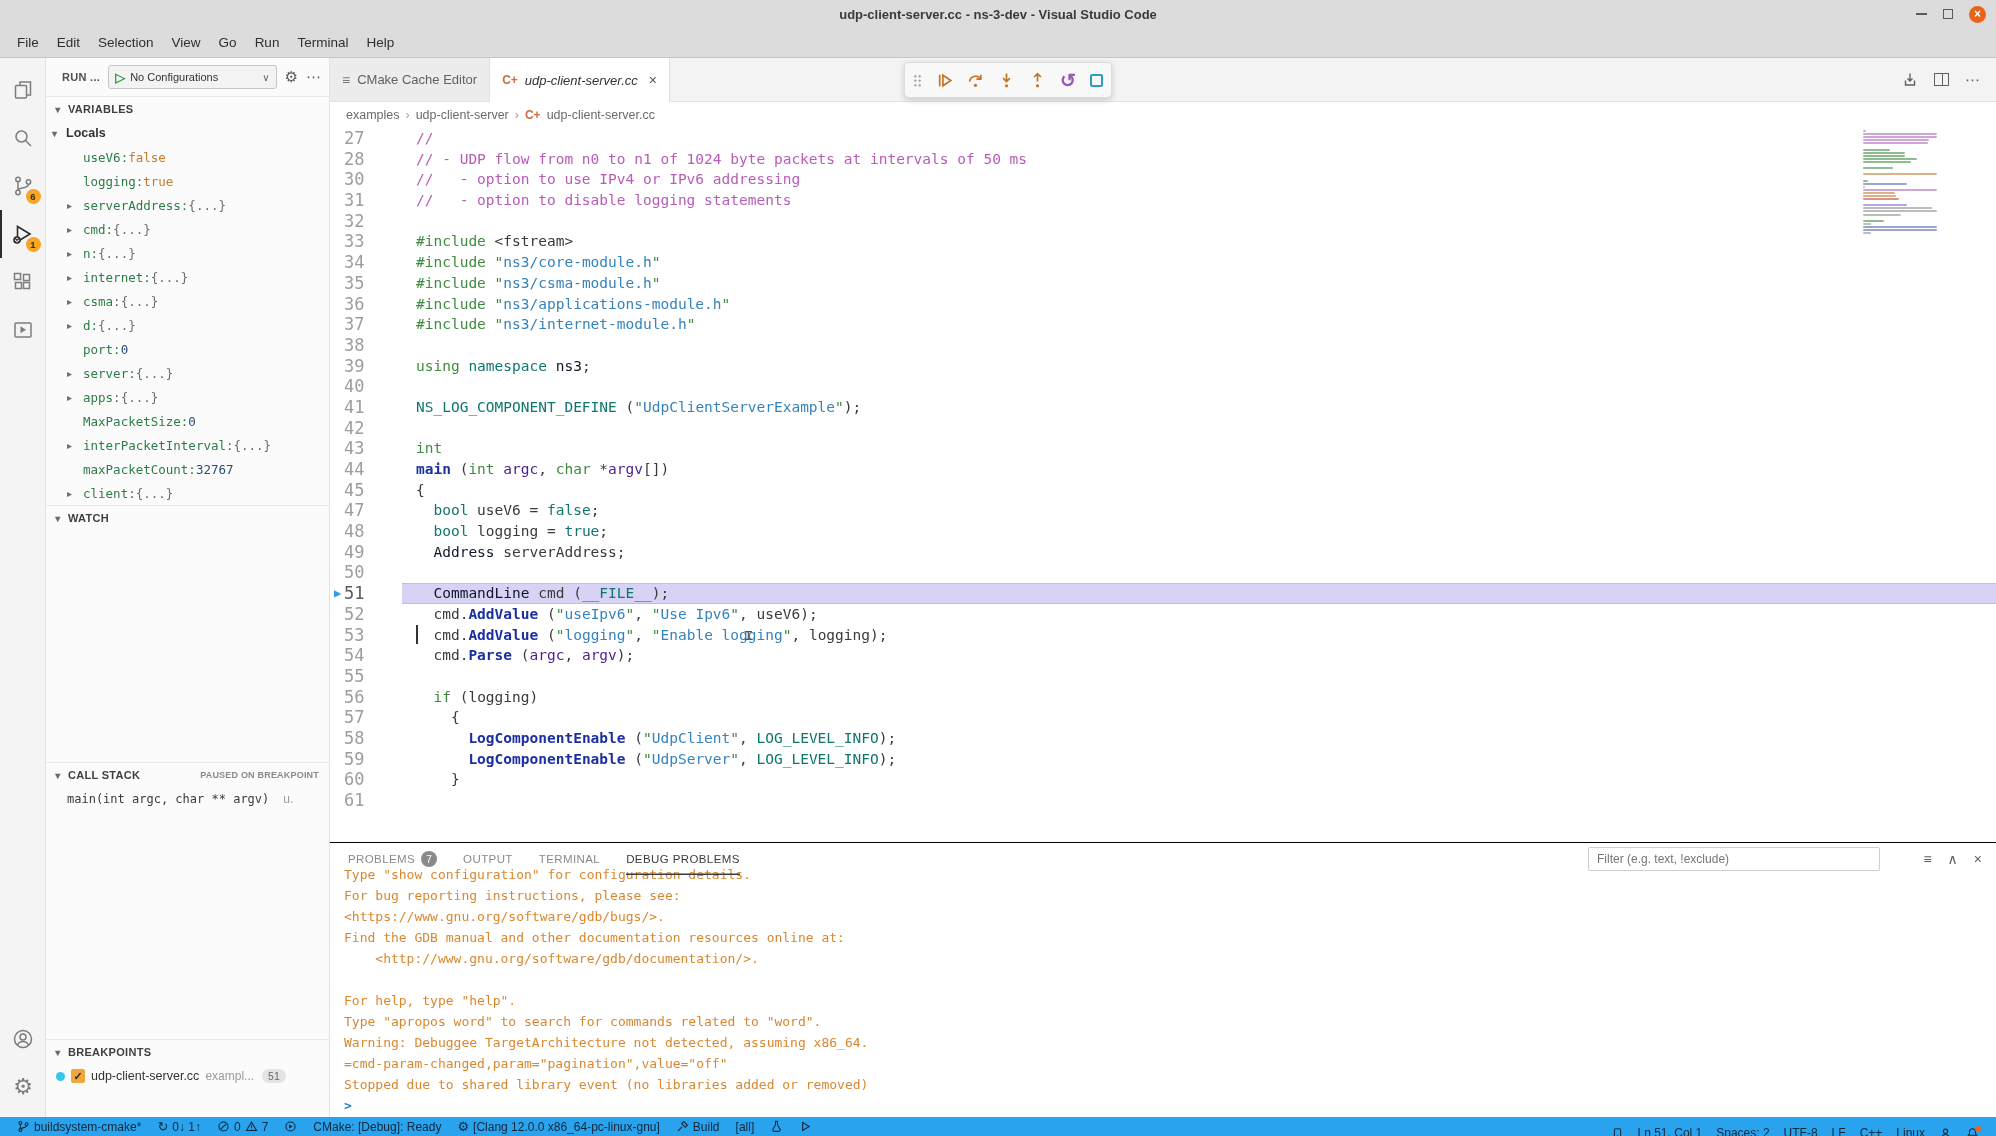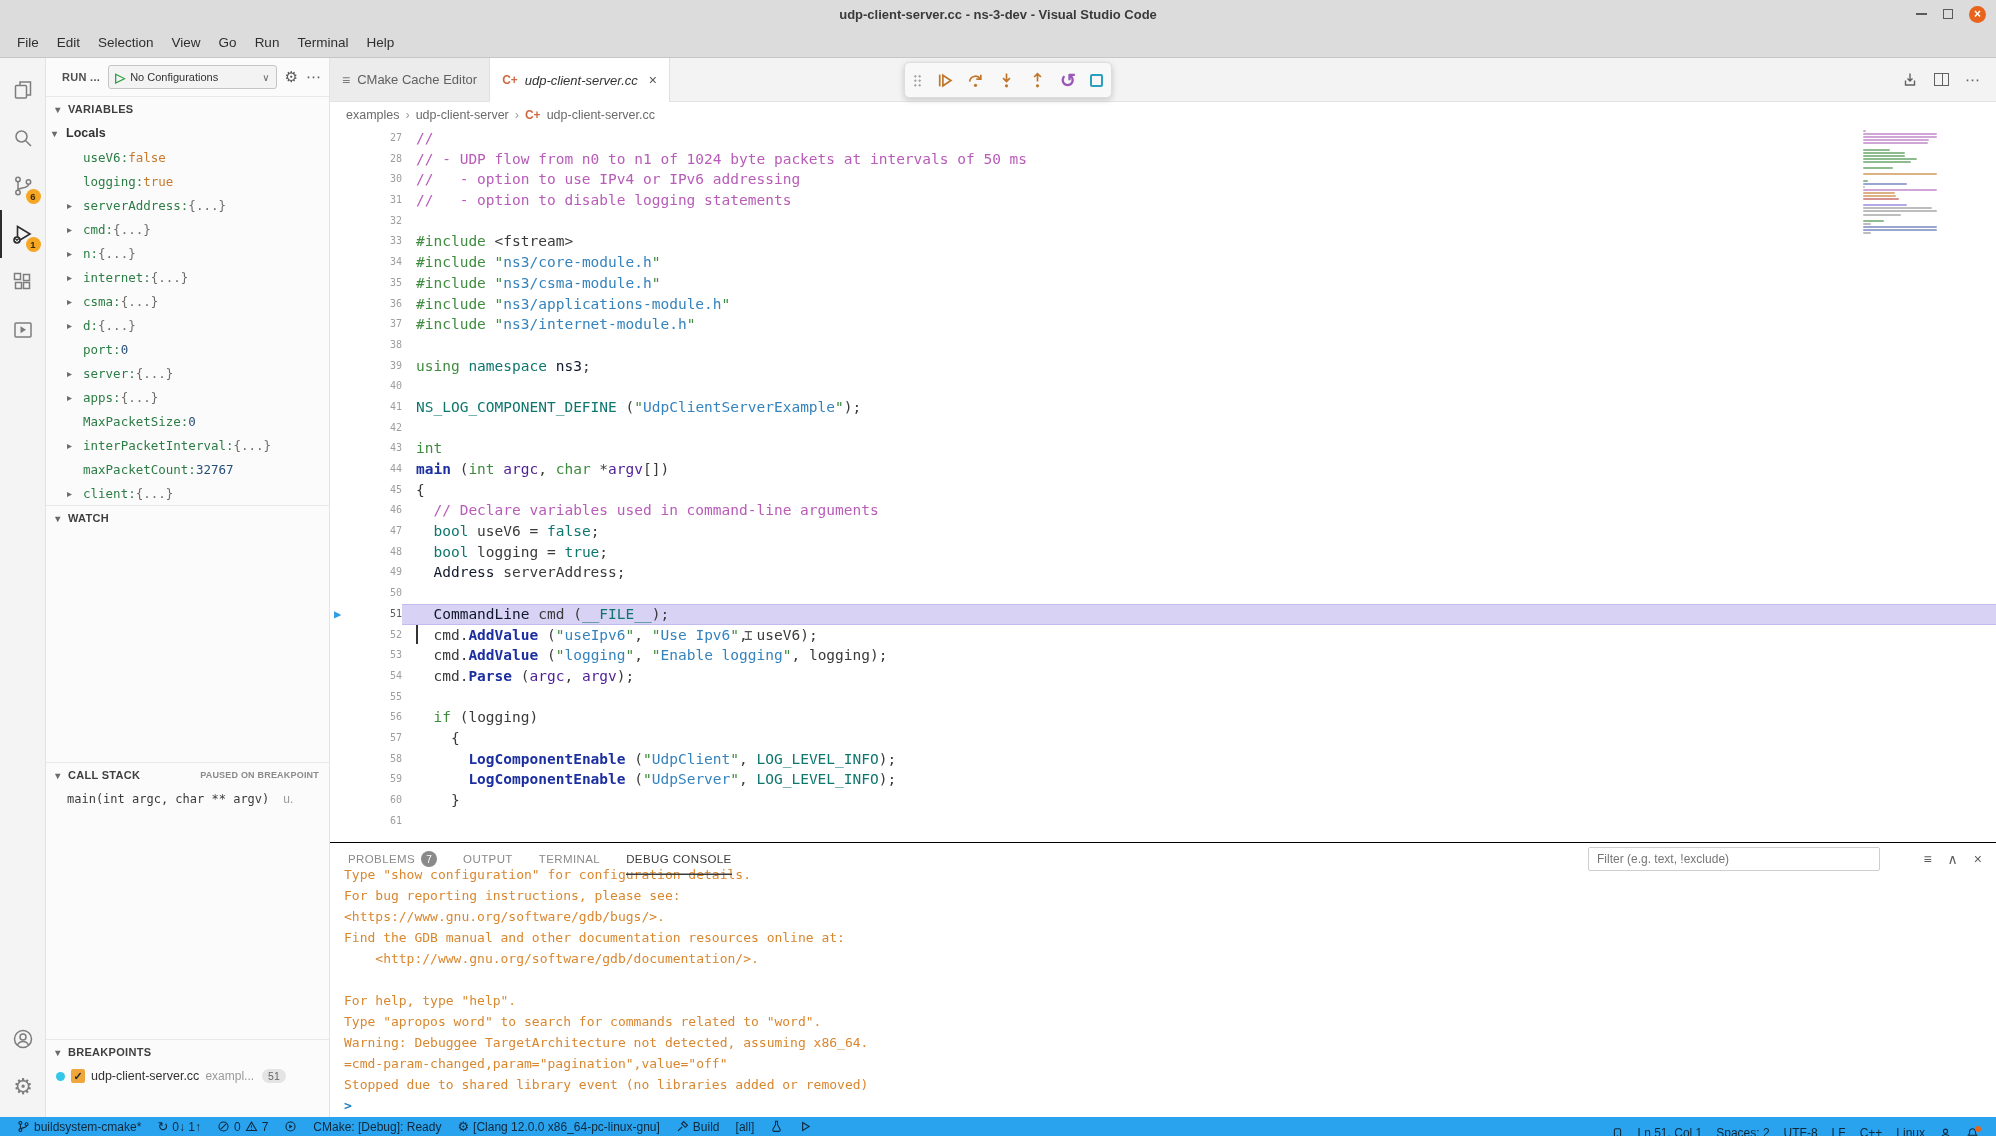--- a/index.html
+++ b/index.html
@@ -89,21 +89,21 @@
   .dots { width:9px; height:13px; background-image:radial-gradient(#9a9a9a 1.1px, transparent 1.2px);
     background-size:4.5px 4.5px; }
   .dbg-ico { color:#c0762a; } .dbg-restart { color:#9b57b6; font-size:19px; font-weight:bold; }
   .dbg-stop { width:13px; height:13px; border:2px solid #2b9fbe; border-radius:2px; }
 
   
   .code-area { height:714px; position:relative; overflow:hidden; background:#fff;
     font-family:"DejaVu Sans Mono", monospace; font-size:14.5px; }
   .line { display:flex; height:20.7px; line-height:20.7px; white-space:pre; }
   .lnwrap { width:72px; flex:none; display:flex; justify-content:flex-end; position:relative; }
-  .ln { color:#9d9d9d; font-size:10px; padding-right:0; width:58px; text-align:right; }
+  .ln { color:#9d9d9d; font-size:17px; padding-right:0; width:58px; }
   .line.cur .ln { color:#5a5a5a; }
   .paused-arrow { position:absolute; left:4px; top:0; color:#2f9be0; font-size:12px; }
   .codepart { flex:1; padding-left:14px; color:#3a3a3a; }
   .line.cur .codepart { background:#d8d2f5; box-shadow:inset 0 1px 0 #c3baee, inset 0 -1px 0 #c3baee; }
   .tok-c { color:#b85cb8; } .tok-k { color:#3f8b3f; } .tok-o { color:#0f766e; }
   .tok-t { color:#0f172a; } .tok-f { color:#1b2fa0; font-weight:bold; }
   .tok-s { color:#3583bd; } .tok-q { color:#3f8b3f; } .tok-p { color:#3a3a3a; } .tok-i { color:#4c1d95; }
   .caret { position:absolute; left:86px; top:497px; width:1.5px; height:19px; background:#333; }
   .mouse-ibeam { position:absolute; left:414px; top:499px; color:#555; font-size:14px; font-family:"DejaVu Sans Mono",monospace; }
   .minimap { position:absolute; top:2px; right:55px; width:78px; }
@@ -428,21 +428,20 @@
           <div class="line"><span class="lnwrap"><span class="ln">36</span></span><span class="codepart"><span class="tok-k">#include</span><span class="tok-p"> </span><span class="tok-q">"</span><span class="tok-s">ns3/applications-module.h</span><span class="tok-q">"</span></span></div>
           <div class="line"><span class="lnwrap"><span class="ln">37</span></span><span class="codepart"><span class="tok-k">#include</span><span class="tok-p"> </span><span class="tok-q">"</span><span class="tok-s">ns3/internet-module.h</span><span class="tok-q">"</span></span></div>
           <div class="line"><span class="lnwrap"><span class="ln">38</span></span><span class="codepart"></span></div>
           <div class="line"><span class="lnwrap"><span class="ln">39</span></span><span class="codepart"><span class="tok-k">using</span><span class="tok-p"> </span><span class="tok-o">namespace</span><span class="tok-p"> </span><span class="tok-t">ns3</span><span class="tok-p">;</span></span></div>
           <div class="line"><span class="lnwrap"><span class="ln">40</span></span><span class="codepart"></span></div>
           <div class="line"><span class="lnwrap"><span class="ln">41</span></span><span class="codepart"><span class="tok-o">NS_LOG_COMPONENT_DEFINE</span><span class="tok-p"> (</span><span class="tok-q">"</span><span class="tok-s">UdpClientServerExample</span><span class="tok-q">"</span><span class="tok-p">);</span></span></div>
           <div class="line"><span class="lnwrap"><span class="ln">42</span></span><span class="codepart"></span></div>
           <div class="line"><span class="lnwrap"><span class="ln">43</span></span><span class="codepart"><span class="tok-k">int</span></span></div>
           <div class="line"><span class="lnwrap"><span class="ln">44</span></span><span class="codepart"><span class="tok-f">main</span><span class="tok-p"> (</span><span class="tok-k">int</span><span class="tok-p"> </span><span class="tok-i">argc</span><span class="tok-p">, </span><span class="tok-k">char</span><span class="tok-p"> *</span><span class="tok-i">argv</span><span class="tok-p">[])</span></span></div>
           <div class="line"><span class="lnwrap"><span class="ln">45</span></span><span class="codepart"><span class="tok-p">{</span></span></div>
-          <div class="line"><span class="lnwrap"><span class="ln">46</span></span><span class="codepart"><span class="tok-c">  // Declare variables used in command-line arguments</span></span></div>
           <div class="line"><span class="lnwrap"><span class="ln">47</span></span><span class="codepart"><span class="tok-p">  </span><span class="tok-o">bool</span><span class="tok-p"> useV6 = </span><span class="tok-o">false</span><span class="tok-p">;</span></span></div>
           <div class="line"><span class="lnwrap"><span class="ln">48</span></span><span class="codepart"><span class="tok-p">  </span><span class="tok-o">bool</span><span class="tok-p"> logging = </span><span class="tok-o">true</span><span class="tok-p">;</span></span></div>
           <div class="line"><span class="lnwrap"><span class="ln">49</span></span><span class="codepart"><span class="tok-p">  </span><span class="tok-t">Address</span><span class="tok-p"> serverAddress;</span></span></div>
           <div class="line"><span class="lnwrap"><span class="ln">50</span></span><span class="codepart"></span></div>
           <div class="line cur"><span class="lnwrap"><span class="paused-arrow">▶</span><span class="ln">51</span></span><span class="codepart"><span class="tok-p">  </span><span class="tok-t">CommandLine</span><span class="tok-p"> cmd (</span><span class="tok-o">__FILE__</span><span class="tok-p">);</span></span></div>
           <div class="line"><span class="lnwrap"><span class="ln">52</span></span><span class="codepart"><span class="tok-p">  cmd.</span><span class="tok-f">AddValue</span><span class="tok-p"> (</span><span class="tok-q">"</span><span class="tok-s">useIpv6</span><span class="tok-q">"</span><span class="tok-p">, </span><span class="tok-q">"</span><span class="tok-s">Use Ipv6</span><span class="tok-q">"</span><span class="tok-p">, useV6);</span></span></div>
           <div class="line"><span class="lnwrap"><span class="ln">53</span></span><span class="codepart"><span class="tok-p">  cmd.</span><span class="tok-f">AddValue</span><span class="tok-p"> (</span><span class="tok-q">"</span><span class="tok-s">logging</span><span class="tok-q">"</span><span class="tok-p">, </span><span class="tok-q">"</span><span class="tok-s">Enable logging</span><span class="tok-q">"</span><span class="tok-p">, logging);</span></span></div>
           <div class="line"><span class="lnwrap"><span class="ln">54</span></span><span class="codepart"><span class="tok-p">  cmd.</span><span class="tok-f">Parse</span><span class="tok-p"> (</span><span class="tok-i">argc</span><span class="tok-p">, </span><span class="tok-i">argv</span><span class="tok-p">);</span></span></div>
           <div class="line"><span class="lnwrap"><span class="ln">55</span></span><span class="codepart"></span></div>
           <div class="line"><span class="lnwrap"><span class="ln">56</span></span><span class="codepart"><span class="tok-p">  </span><span class="tok-k">if</span><span class="tok-p"> (logging)</span></span></div>
@@ -499,21 +498,21 @@
             <span>PROBLEMS</span>
             <span class="ptab-badge">7</span>
           </span>
           <span class="ptab">
             <span>OUTPUT</span>
           </span>
           <span class="ptab">
             <span>TERMINAL</span>
           </span>
           <span class="ptab active">
-            <span>DEBUG CONSOLE</span>
+            <span>DEBUG PROBLEMS</span>
           </span>
           <input class="panel-filter" placeholder="Filter (e.g. text, !exclude)" style="">
         <span class="panel-icons">
           <span>≡</span>
           <span>∧</span>
           <span>×</span>
         </span>
       </div>
       <div class="console" id="console"><div>Type "show configuration" for configuration details.</div><div>For bug reporting instructions, please see:</div><div>&lt;https://www.gnu.org/software/gdb/bugs/&gt;.</div><div>Find the GDB manual and other documentation resources online at:</div><div>    &lt;http://www.gnu.org/software/gdb/documentation/&gt;.</div><div> </div><div>For help, type "help".</div><div>Type "apropos word" to search for commands related to "word".</div><div>Warning: Debuggee TargetArchitecture not detected, assuming x86_64.</div><div>=cmd-param-changed,param="pagination",value="off"</div><div>Stopped due to shared library event (no libraries added or removed)</div><div class="console-prompt">&gt;</div></div>
     </div>

